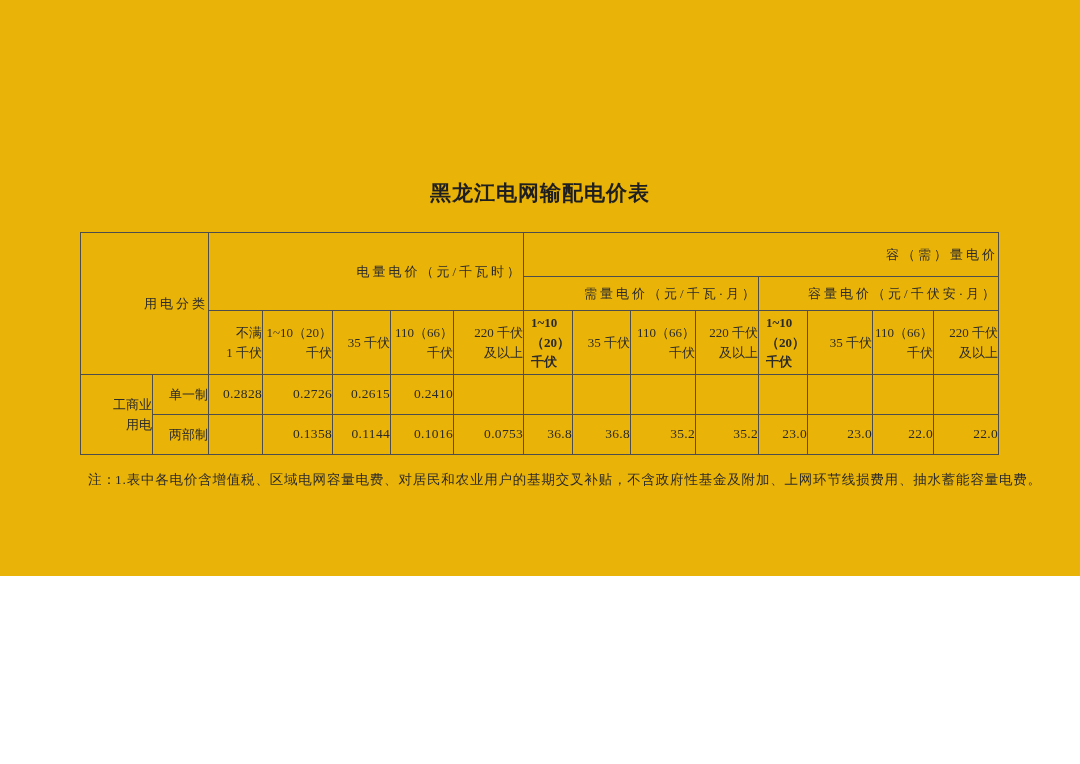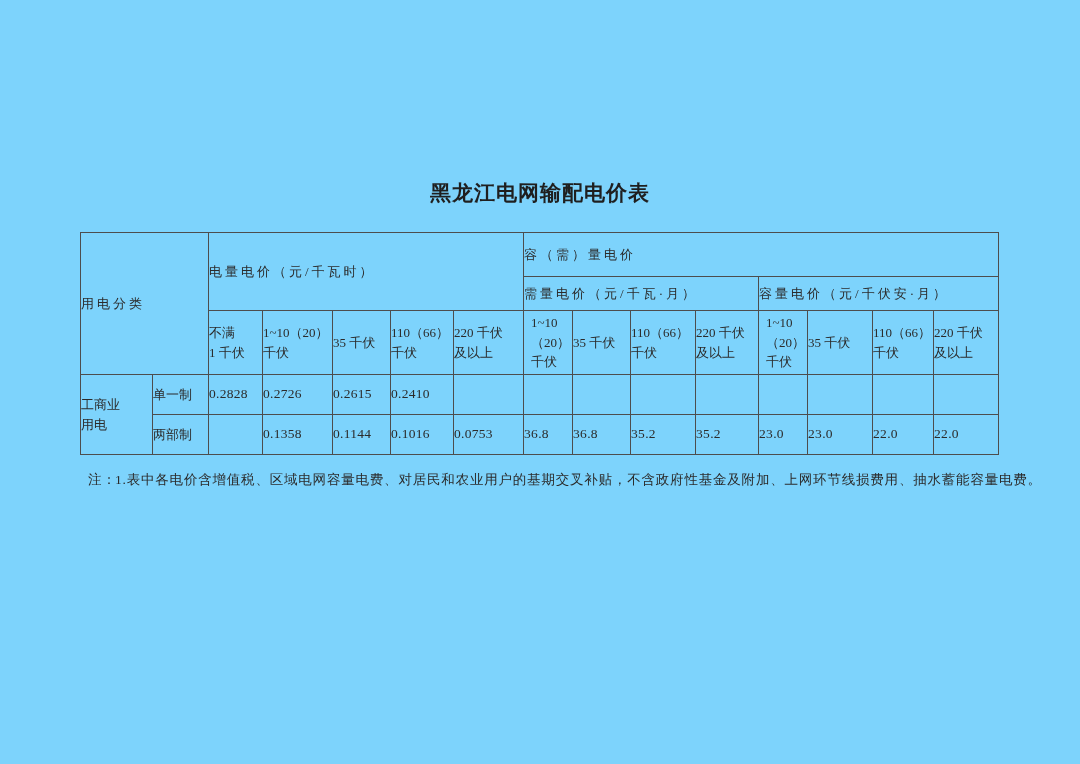--- a/index.html
+++ b/index.html
@@ -5,22 +5,22 @@
   html, body {
     margin: 0;
     padding: 0;
     background: #ffffff;
     font-family: "Liberation Serif", "DejaVu Serif", serif;
     color: #262626;
   }
   .page {
     position: relative;
     width: 1080px;
-    height: 764px;
-    background: #7dd3fc;
+    height: 576px;
+    background: #eab308;
     overflow: hidden;
   }
   .title {
     position: absolute;
     top: 179px;
     left: 0;
     width: 1080px;
     margin: 0;
     text-align: center;
     font-size: 21px;
@@ -31,35 +31,36 @@
   table.price {
     position: absolute;
     top: 232px;
     left: 80px;
     width: 918px;
     border-collapse: collapse;
     table-layout: fixed;
   }
   table.price td {
     border: 1px solid #4d4d4d;
-    text-align: left;
+    text-align: right;
     vertical-align: middle;
     font-size: 13px;
     line-height: 1.5;
     padding: 0;
     white-space: pre-line;
     color: #2b2b2b;
     overflow: hidden;
   }
   table.price td.group {
     letter-spacing: 3px;
   }
   table.price td.lalign {
     text-align: left;
     padding-left: 7px;
+    font-weight: bold;
   }
   table.price td.num {
     font-size: 13.5px;
     letter-spacing: 0.3px;
   }
   tr.r1 { height: 44px; }
   tr.r2 { height: 34px; }
   tr.r3 { height: 64px; margin-top: 48px; }
   tr.r4 { height: 40px; }
   tr.r5 { height: 40px; margin-top: 16px; }

